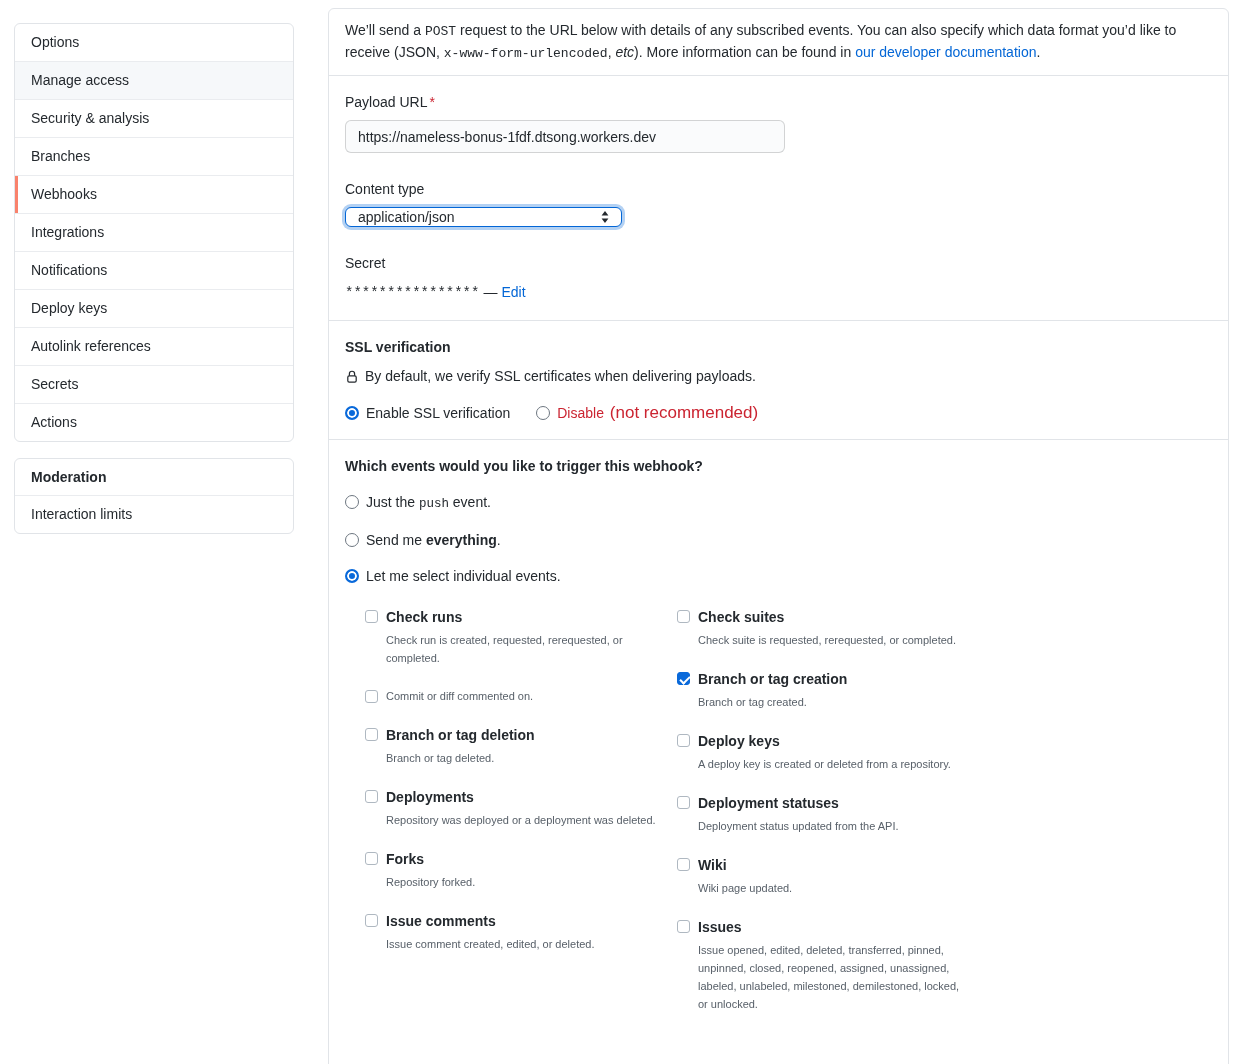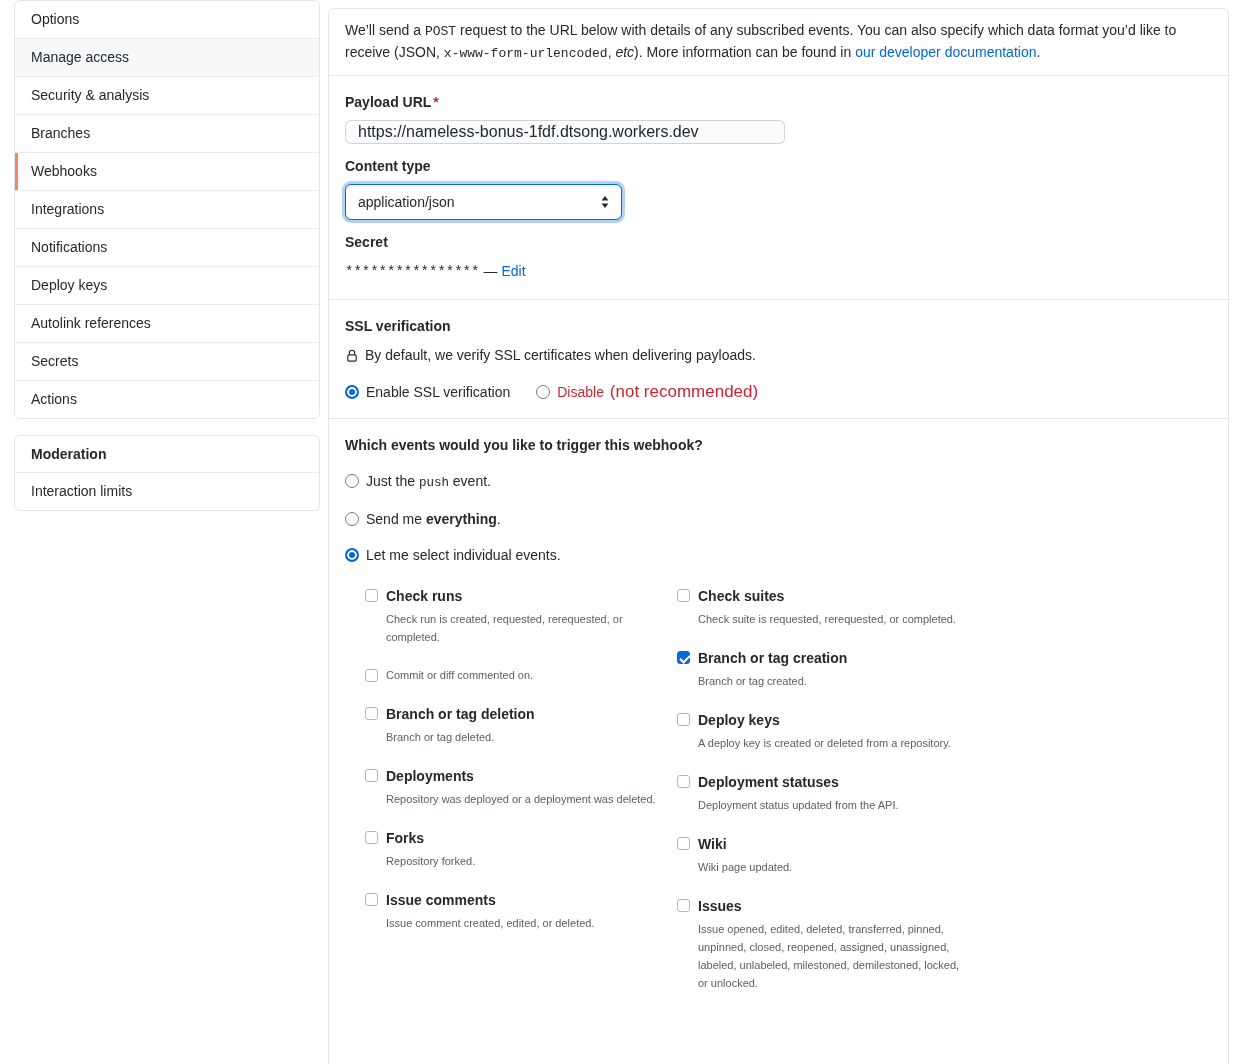--- a/index.html
+++ b/index.html
@@ -5,47 +5,47 @@
   :root{
     --link:#0366d6; --danger:#cb2431; --nav-marker:#f9826c; --control-checked:#0969da;
     --header-bg:#f6f8fa; --border:#e1e4e8; --muted:#586069; --text:#24292e;
   }
   *{box-sizing:border-box;margin:0;padding:0;}
   html,body{width:1259px;height:1064px;overflow:hidden;background:#fff;}
   body{font-family:"Liberation Sans",sans-serif;font-size:14px;color:var(--text);position:relative;}
   code,.mono{font-family:"Liberation Mono","DejaVu Sans Mono",monospace;font-size:12px;}
 
   
-  .sidebar{position:absolute;left:14px;top:0;width:306px;}
+  .sidebar{position:absolute;left:14px;top:23px;width:280px;}
   .nav-box{border:1px solid var(--border);border-radius:6px;background:#fff;overflow:hidden;}
   .nav-box + .nav-box{margin-top:16px;}
   .nav-item{position:relative;display:block;padding:10px 16px;line-height:17px;color:var(--text);cursor:pointer;}
   .nav-item + .nav-item{border-top:1px solid #eaecef;}
   .nav-item.selected{background:var(--header-bg);}
   .nav-item.current::before{content:"";position:absolute;left:0;top:0;bottom:0;width:3px;background:var(--nav-marker);}
   .nav-header{padding:10px 16px;font-weight:700;border-bottom:1px solid #eaecef;}
 
   
   .main{position:absolute;left:328px;top:8px;width:901px;height:1200px;border:1px solid var(--border);border-radius:6px;background:#fff;}
   .panel-header{background:var(--header-bg);padding:9px 16px;border-bottom:1px solid var(--border);border-radius:6px 6px 0 0;line-height:17px;}
   .panel-header .crumb-parent{color:var(--text);text-decoration:none;cursor:pointer;}
   .panel-header .crumb-current{font-weight:700;}
   .intro{padding:11px 16px;border-bottom:1px solid var(--border);line-height:21px;color:var(--text);}
   .intro code{font-size:13px;}
   .intro .em{font-style:italic;}
   a.link{color:var(--link);text-decoration:none;cursor:pointer;}
 
   .section{padding:16px;border-bottom:1px solid var(--border);}
   .section:last-child{border-bottom:none;}
-  .field-label{font-weight:700;margin-bottom:7px;line-height:21px;}
+  .field-label{font-weight:400;margin-bottom:7px;line-height:21px;}
   .req{color:var(--danger);margin-left:2px;}
-  .text-input{display:block;width:440px;height:24px;padding:5px 12px;font-family:"Liberation Sans",sans-serif;font-size:16px;color:var(--text);
+  .text-input{display:block;width:440px;height:33px;padding:5px 12px;font-family:"Liberation Sans",sans-serif;font-size:14px;color:var(--text);
     background:#fafbfc;border:1px solid rgba(27,31,35,0.18);border-radius:6px;outline:none;}
-  .mt16{margin-top:12px;}
-  .select-control{display:flex;align-items:center;justify-content:space-between;width:277px;height:36px;padding:0 12px;background:#fff;
+  .mt16{margin-top:26px;}
+  .select-control{display:flex;align-items:center;justify-content:space-between;width:277px;height:20px;padding:0 12px;background:#fff;
     border:1px solid var(--link);border-radius:6px;box-shadow:0 0 0 3px rgba(3,102,214,0.3);cursor:pointer;}
   .secret-row{margin-top:8px;line-height:21px;}
   .secret-row .mono{font-size:14px;color:var(--text);}
   .secret-sep{margin:0 4px;color:var(--text);}
 
   .sec-heading{font-weight:700;line-height:21px;}
   .ssl-desc{display:flex;align-items:center;gap:6px;margin-top:8px;line-height:21px;}
   .radio-group{display:flex;gap:26px;margin-top:16px;align-items:center;}
   .radio{position:relative;display:inline-block;width:14px;height:14px;border:1px solid #6e7781;border-radius:50%;background:#fff;vertical-align:-2px;flex:none;cursor:pointer;}
   .radio.checked{border:2px solid var(--control-checked);background:var(--control-checked);box-shadow:inset 0 0 0 2px #fff;}

